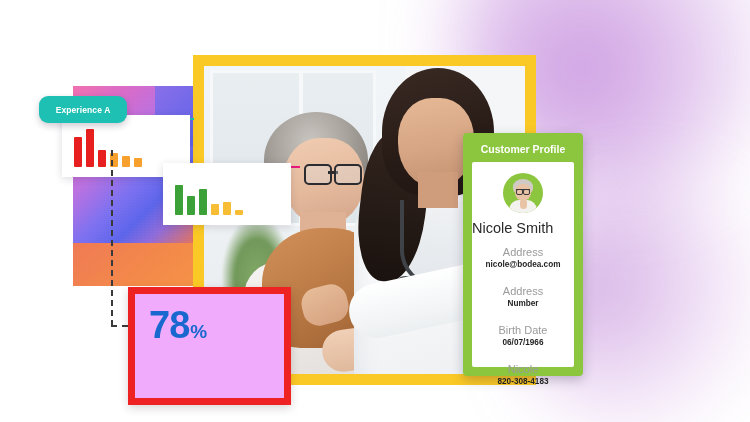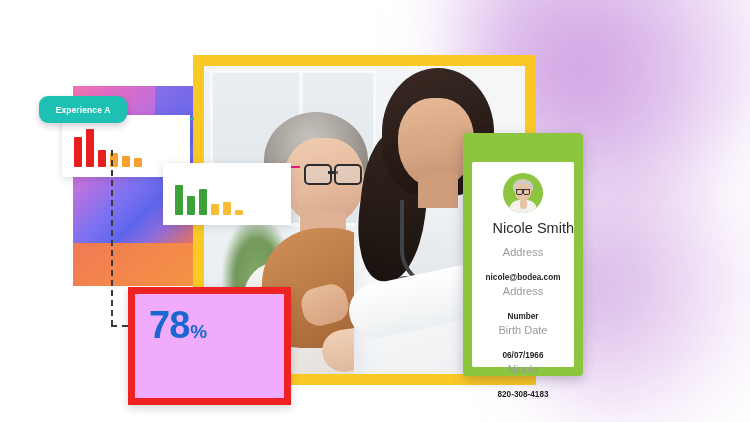--- a/index.html
+++ b/index.html
@@ -141,25 +141,25 @@
   .av-face{position:absolute;left:12px;top:11px;width:16px;height:17px;border-radius:46% 46% 54% 54%;
     background:#e9c3a6;}
   .av-glass{position:absolute;left:13px;top:16px;width:14px;height:4px;
     border-top:1.5px solid #3a3a3a;}
   .av-glass i{position:absolute;top:-1px;width:5px;height:4px;border:1px solid #3a3a3a;border-radius:2px;display:block;}
   .av-glass i.l{left:0;} .av-glass i.r{right:0;}
   .av-body{position:absolute;left:6px;top:27px;width:28px;height:16px;border-radius:10px 10px 0 0;
     background:#f4f2ef;}
   .av-hand{position:absolute;left:17px;top:26px;width:7px;height:10px;border-radius:4px;background:#e9c3a6;}
 
-  .p-name{position:absolute;left:0;top:58px;width:100%;text-align:right;
+  .p-name{position:absolute;left:0;top:58px;width:100%;text-align:left;
     color:#2a2a2a;font-size:14.5px;font-weight:400;}
   .field{position:absolute;left:0;width:100%;text-align:center;}
   .f-label{color:#9a9a9a;font-size:11px;font-weight:400;}
-  .f-value{color:#1f1f1f;font-size:8.2px;font-weight:700;margin-top:15px;}
+  .f-value{color:#1f1f1f;font-size:8.2px;font-weight:700;margin-top:2px;}
 
   
   .orange-strip{position:absolute;left:73px;top:243px;width:122px;height:43px;
     background:linear-gradient(140deg,#ef7a55 0%,#f3894a 60%,#f59246 100%);}
   .purple-strip{position:absolute;left:155px;top:86px;width:40px;height:60px;
     background:linear-gradient(135deg,#8a6fe8 0%,#5b63ea 100%);}
 </style>
 </head>
 <body>
 
@@ -248,20 +248,21 @@
 
   <div class="stat-box">
     <div class="stat-inner">
       <div class="stat-num">
         <span>78</span><span class="pct">%</span>
       </div>
     </div>
   </div>
 
   <div class="profile">
+    <div class="profile-title">Customer Profile</div>
     <div class="profile-body">
       <div class="avatar">
         <div class="av-body"></div>
         <div class="av-hair"></div>
         <div class="av-face"></div>
         <div class="av-glass">
             <i class="l"></i>
             <i class="r"></i>
           </div>
         <div class="av-hand"></div>

